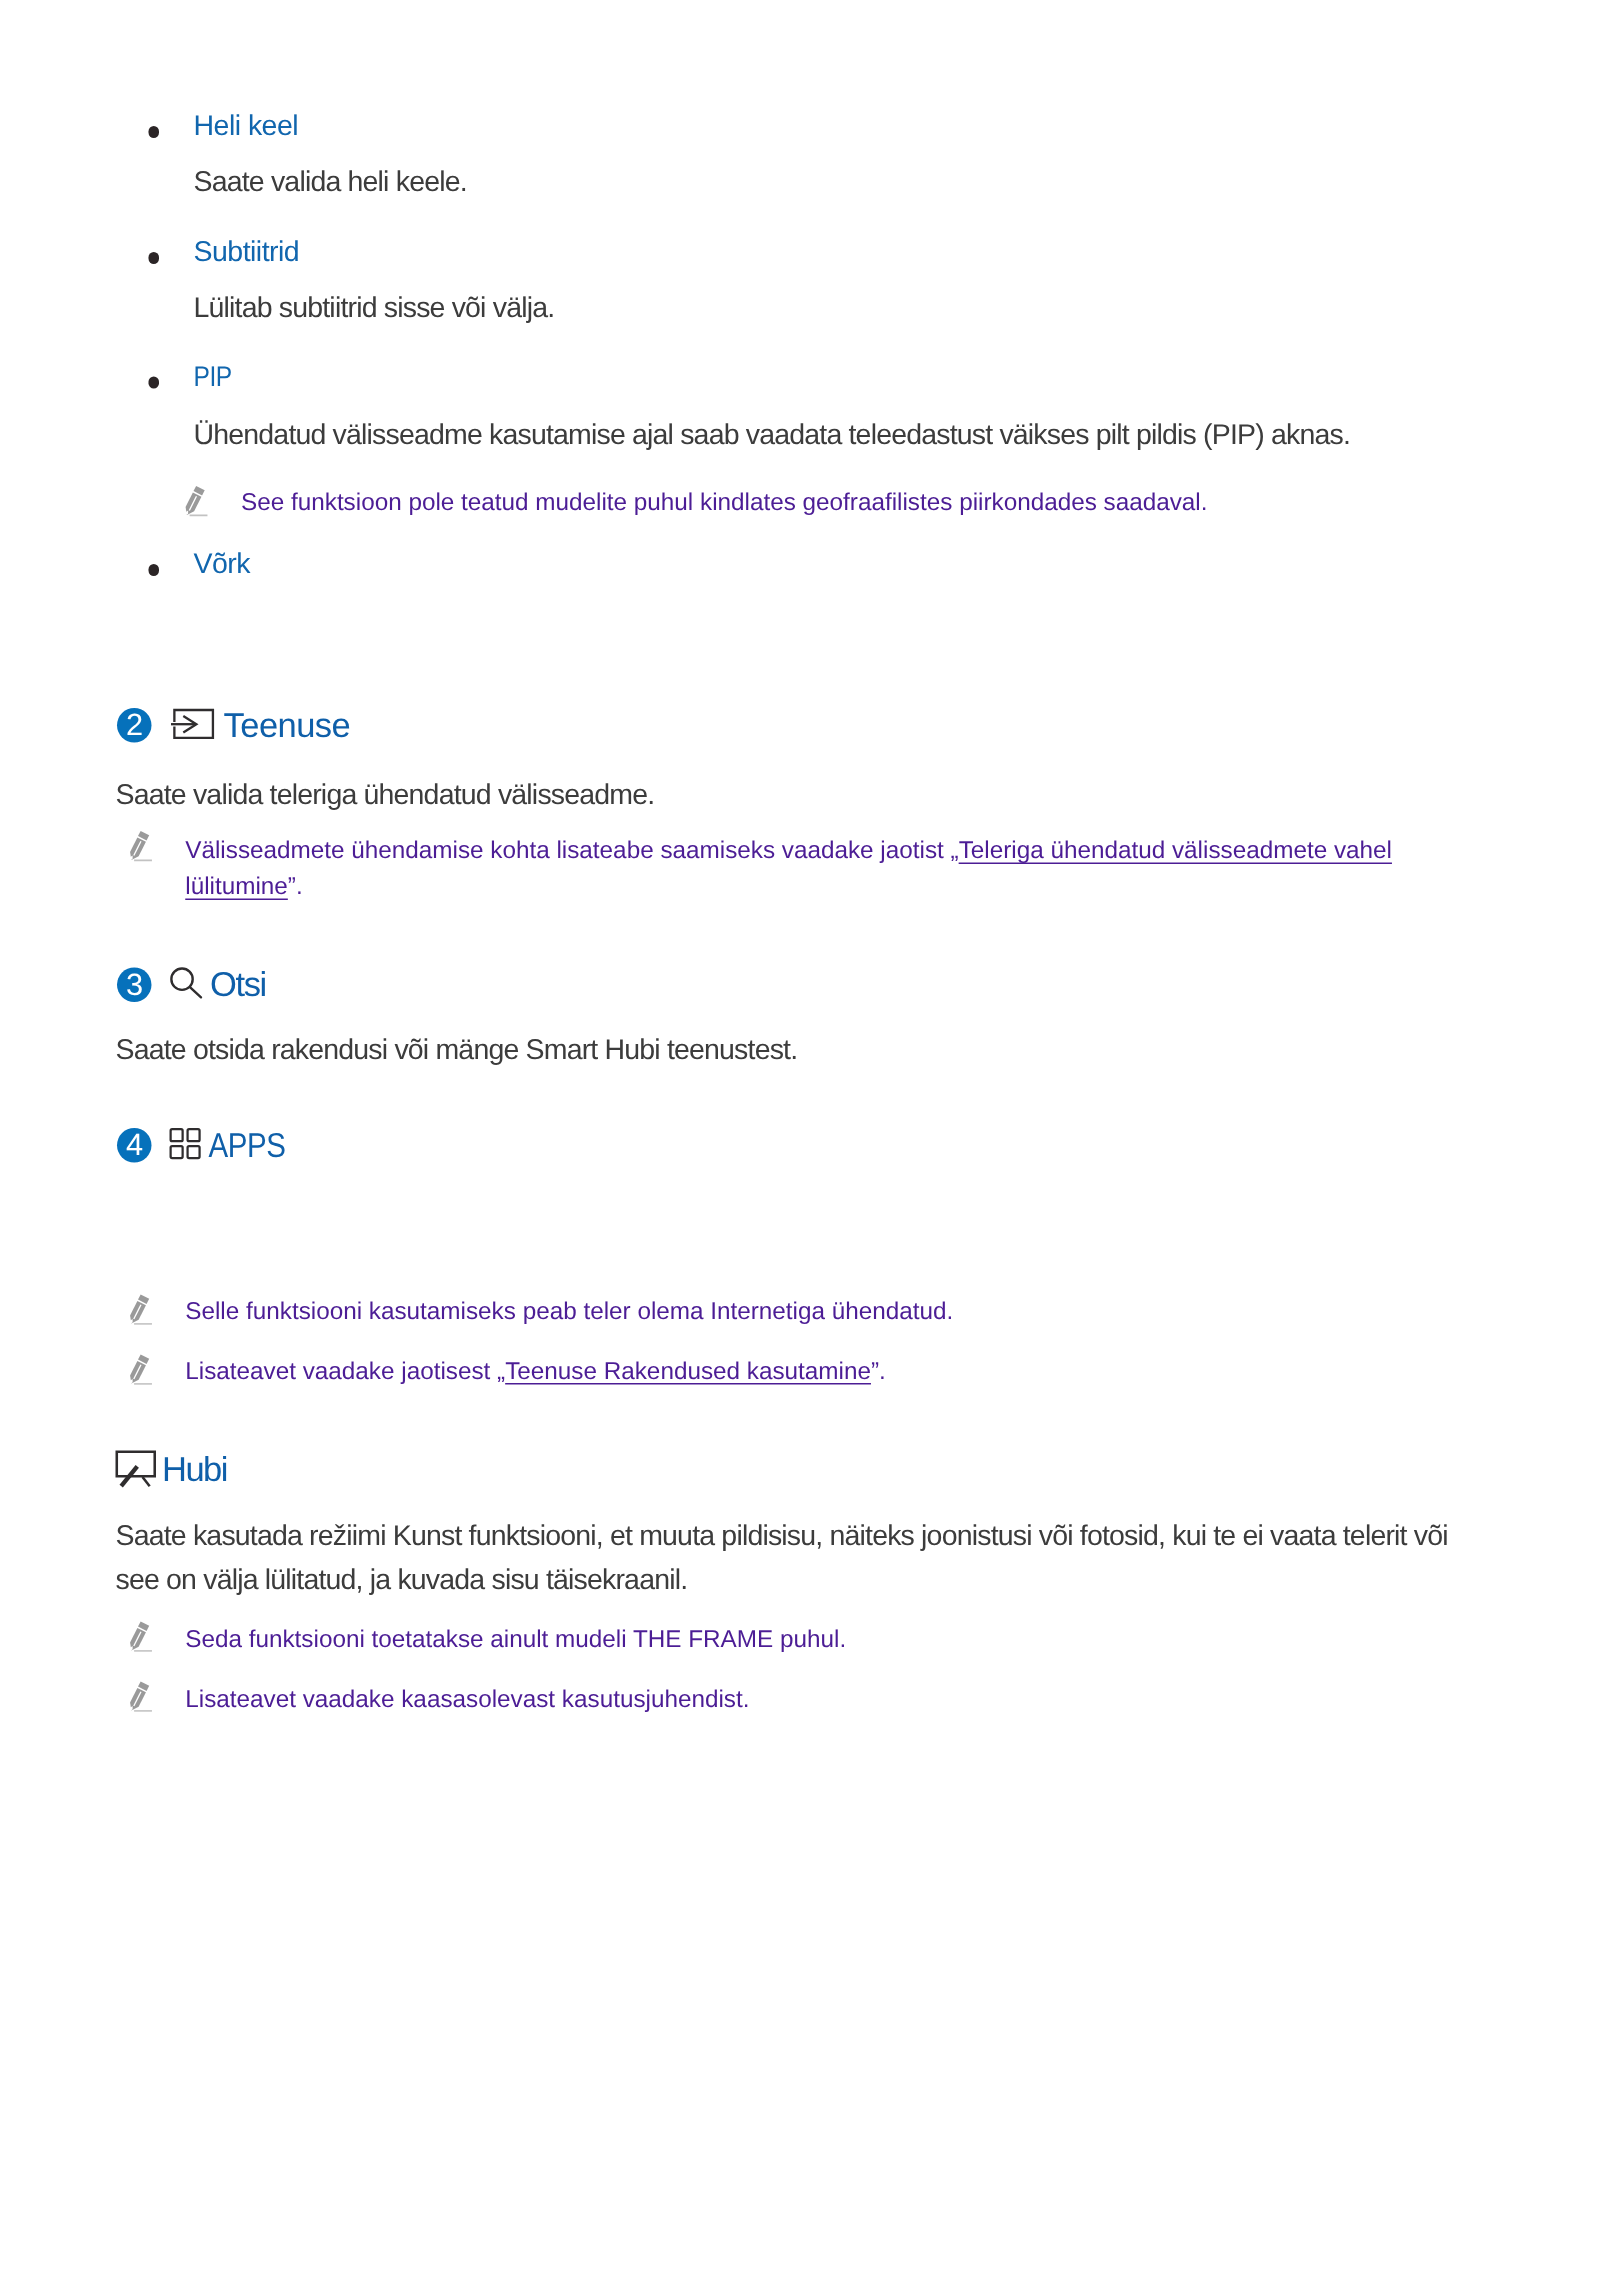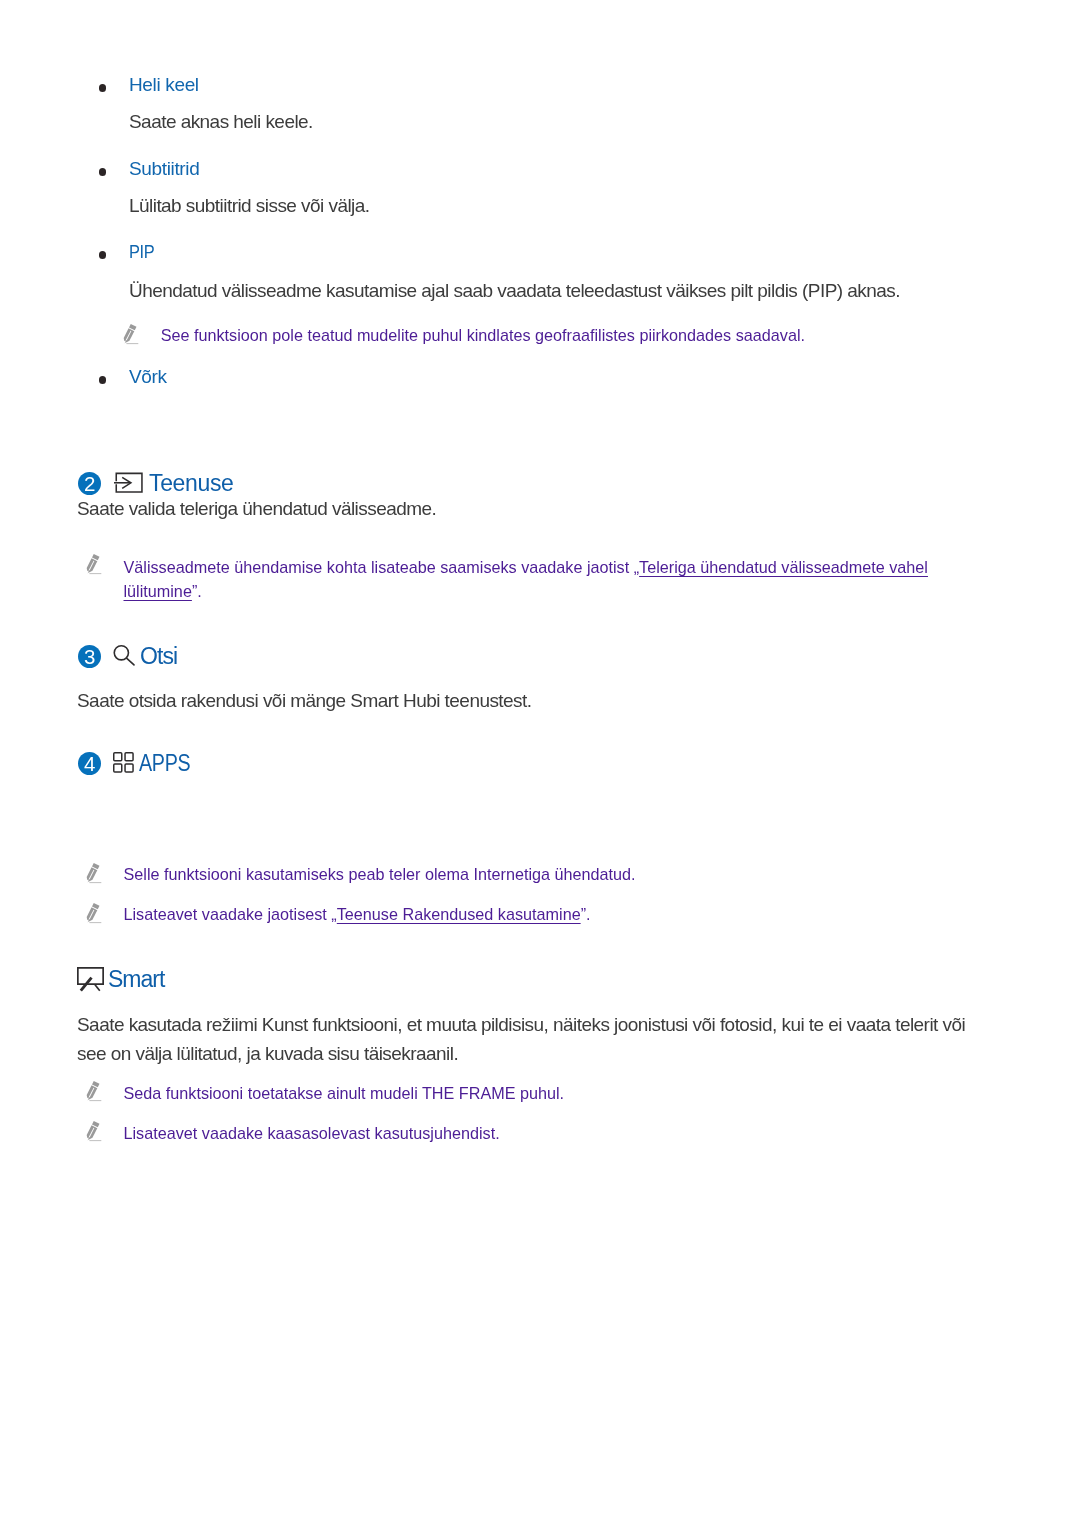--- a/index.html
+++ b/index.html
@@ -34,21 +34,21 @@
 </style>
 </head>
 <body>
 
 <div class="page">
 
   <div class="bullet-row" style="top:74px">
     <span class="bullet-dot"></span>
     <span class="bullet-label">Heli keel</span>
   </div>
-  <div class="bullet-desc" style="left:129px;top:111px">Saate aknas heli keele.</div>
+  <div class="bullet-desc" style="left:129px;top:111px">Saate valida heli keele.</div>
 
   <div class="bullet-row" style="top:158px">
     <span class="bullet-dot"></span>
     <span class="bullet-label">Subtiitrid</span>
   </div>
   <div class="bullet-desc" style="left:129px;top:194.5px">Lülitab subtiitrid sisse või välja.</div>
 
   <div class="bullet-row" style="top:241px">
     <span class="bullet-dot"></span>
     <span class="bullet-label" style="letter-spacing:-0.35px;transform:scaleX(0.862);transform-origin:left center">PIP</span>
@@ -76,21 +76,21 @@
     <span class="head-num" style="top:1.5px">2</span>
     <span class="head-icon" style="left:36px;top:0px"><svg width="34" height="26" viewBox="0 0 34 26">
           <g fill="none" stroke="#2f2d2e" stroke-width="1.55" stroke-linecap="butt">
             <path d="M2.25 11.3 V3.35 H27.95 V21.95 H2.25 V14.3"></path>
             <path d="M-0.2 12.8 H16.0"></path>
             <path d="M8.2 7.3 L16.9 12.8 L8.2 18.3"></path>
           </g>
         </svg></span>
     <span class="head-title" style="left:71px;top:0;letter-spacing:-0.35px">Teenuse</span>
   </div>
-  <div class="body-p" style="top:494px;width:900px">Saate valida teleriga ühendatud välisseadme.</div>
+  <div class="body-p" style="top:516px;width:900px">Saate valida teleriga ühendatud välisseadme.</div>
   <div class="note" style="left:85.5px;top:553.5px;width:915px">
     <span class="note-icon"><svg width="20" height="26" viewBox="0 0 20 26">
           <g transform="rotate(26.7 6.15 11.25)">
             <path d="M2.95 1.30 H9.35 V5.20 H2.95 Z" fill="#9a9a9a"></path>
             <path d="M2.95 6.15 H9.35 V17.00 L6.15 21.40 L2.95 17.00 Z" fill="#9a9a9a"></path>
             <path d="M6.25 7.40 V18.00" stroke="#ffffff" stroke-width="0.9" fill="none" stroke-linecap="butt"></path>
             <path d="M5.55 18.40 L4.35 20.55 L6.00 21.30 L6.55 20.30 Z" fill="#ffffff"></path>
           </g>
           <path d="M3.4 20.6 H15.3" stroke="#c2c2c2" stroke-width="1.05" fill="none"></path>
         </svg></span>
@@ -147,21 +147,21 @@
   </div>
 
   <div class="head" style="top:966px">
     <span class="head-icon" style="left:-2px;top:0px"><svg width="32" height="28" viewBox="0 0 32 28">
           <g fill="none" stroke="#2f2d2e" stroke-width="1.7">
             <path d="M1.85 1.85 H27.15 V18.1 H1.85 Z"></path>
             <path d="M19.0 18.7 L23.8 24.8"></path>
           </g>
           <path d="M 14.38 10.68 L 16.62 12.52 L 5.92 25.62 L 3.68 23.78 Z" fill="#2f2d2e" stroke="none"></path>
         </svg></span>
-    <span class="head-title" style="left:30px;top:0">Smart</span>
+    <span class="head-title" style="left:30px;top:0">Hubi</span>
   </div>
   <div class="body-p" style="top:1009.5px;width:900px">Saate kasutada režiimi Kunst funktsiooni, et muuta pildisisu, näiteks joonistusi või fotosid, kui te ei vaata telerit või see on välja lülitatud, ja kuvada sisu täisekraanil.</div>
   <div class="note" style="left:85.5px;top:1080.5px;width:915px">
     <span class="note-icon"><svg width="20" height="26" viewBox="0 0 20 26">
           <g transform="rotate(26.7 6.15 11.25)">
             <path d="M2.95 1.30 H9.35 V5.20 H2.95 Z" fill="#9a9a9a"></path>
             <path d="M2.95 6.15 H9.35 V17.00 L6.15 21.40 L2.95 17.00 Z" fill="#9a9a9a"></path>
             <path d="M6.25 7.40 V18.00" stroke="#ffffff" stroke-width="0.9" fill="none" stroke-linecap="butt"></path>
             <path d="M5.55 18.40 L4.35 20.55 L6.00 21.30 L6.55 20.30 Z" fill="#ffffff"></path>
           </g>

